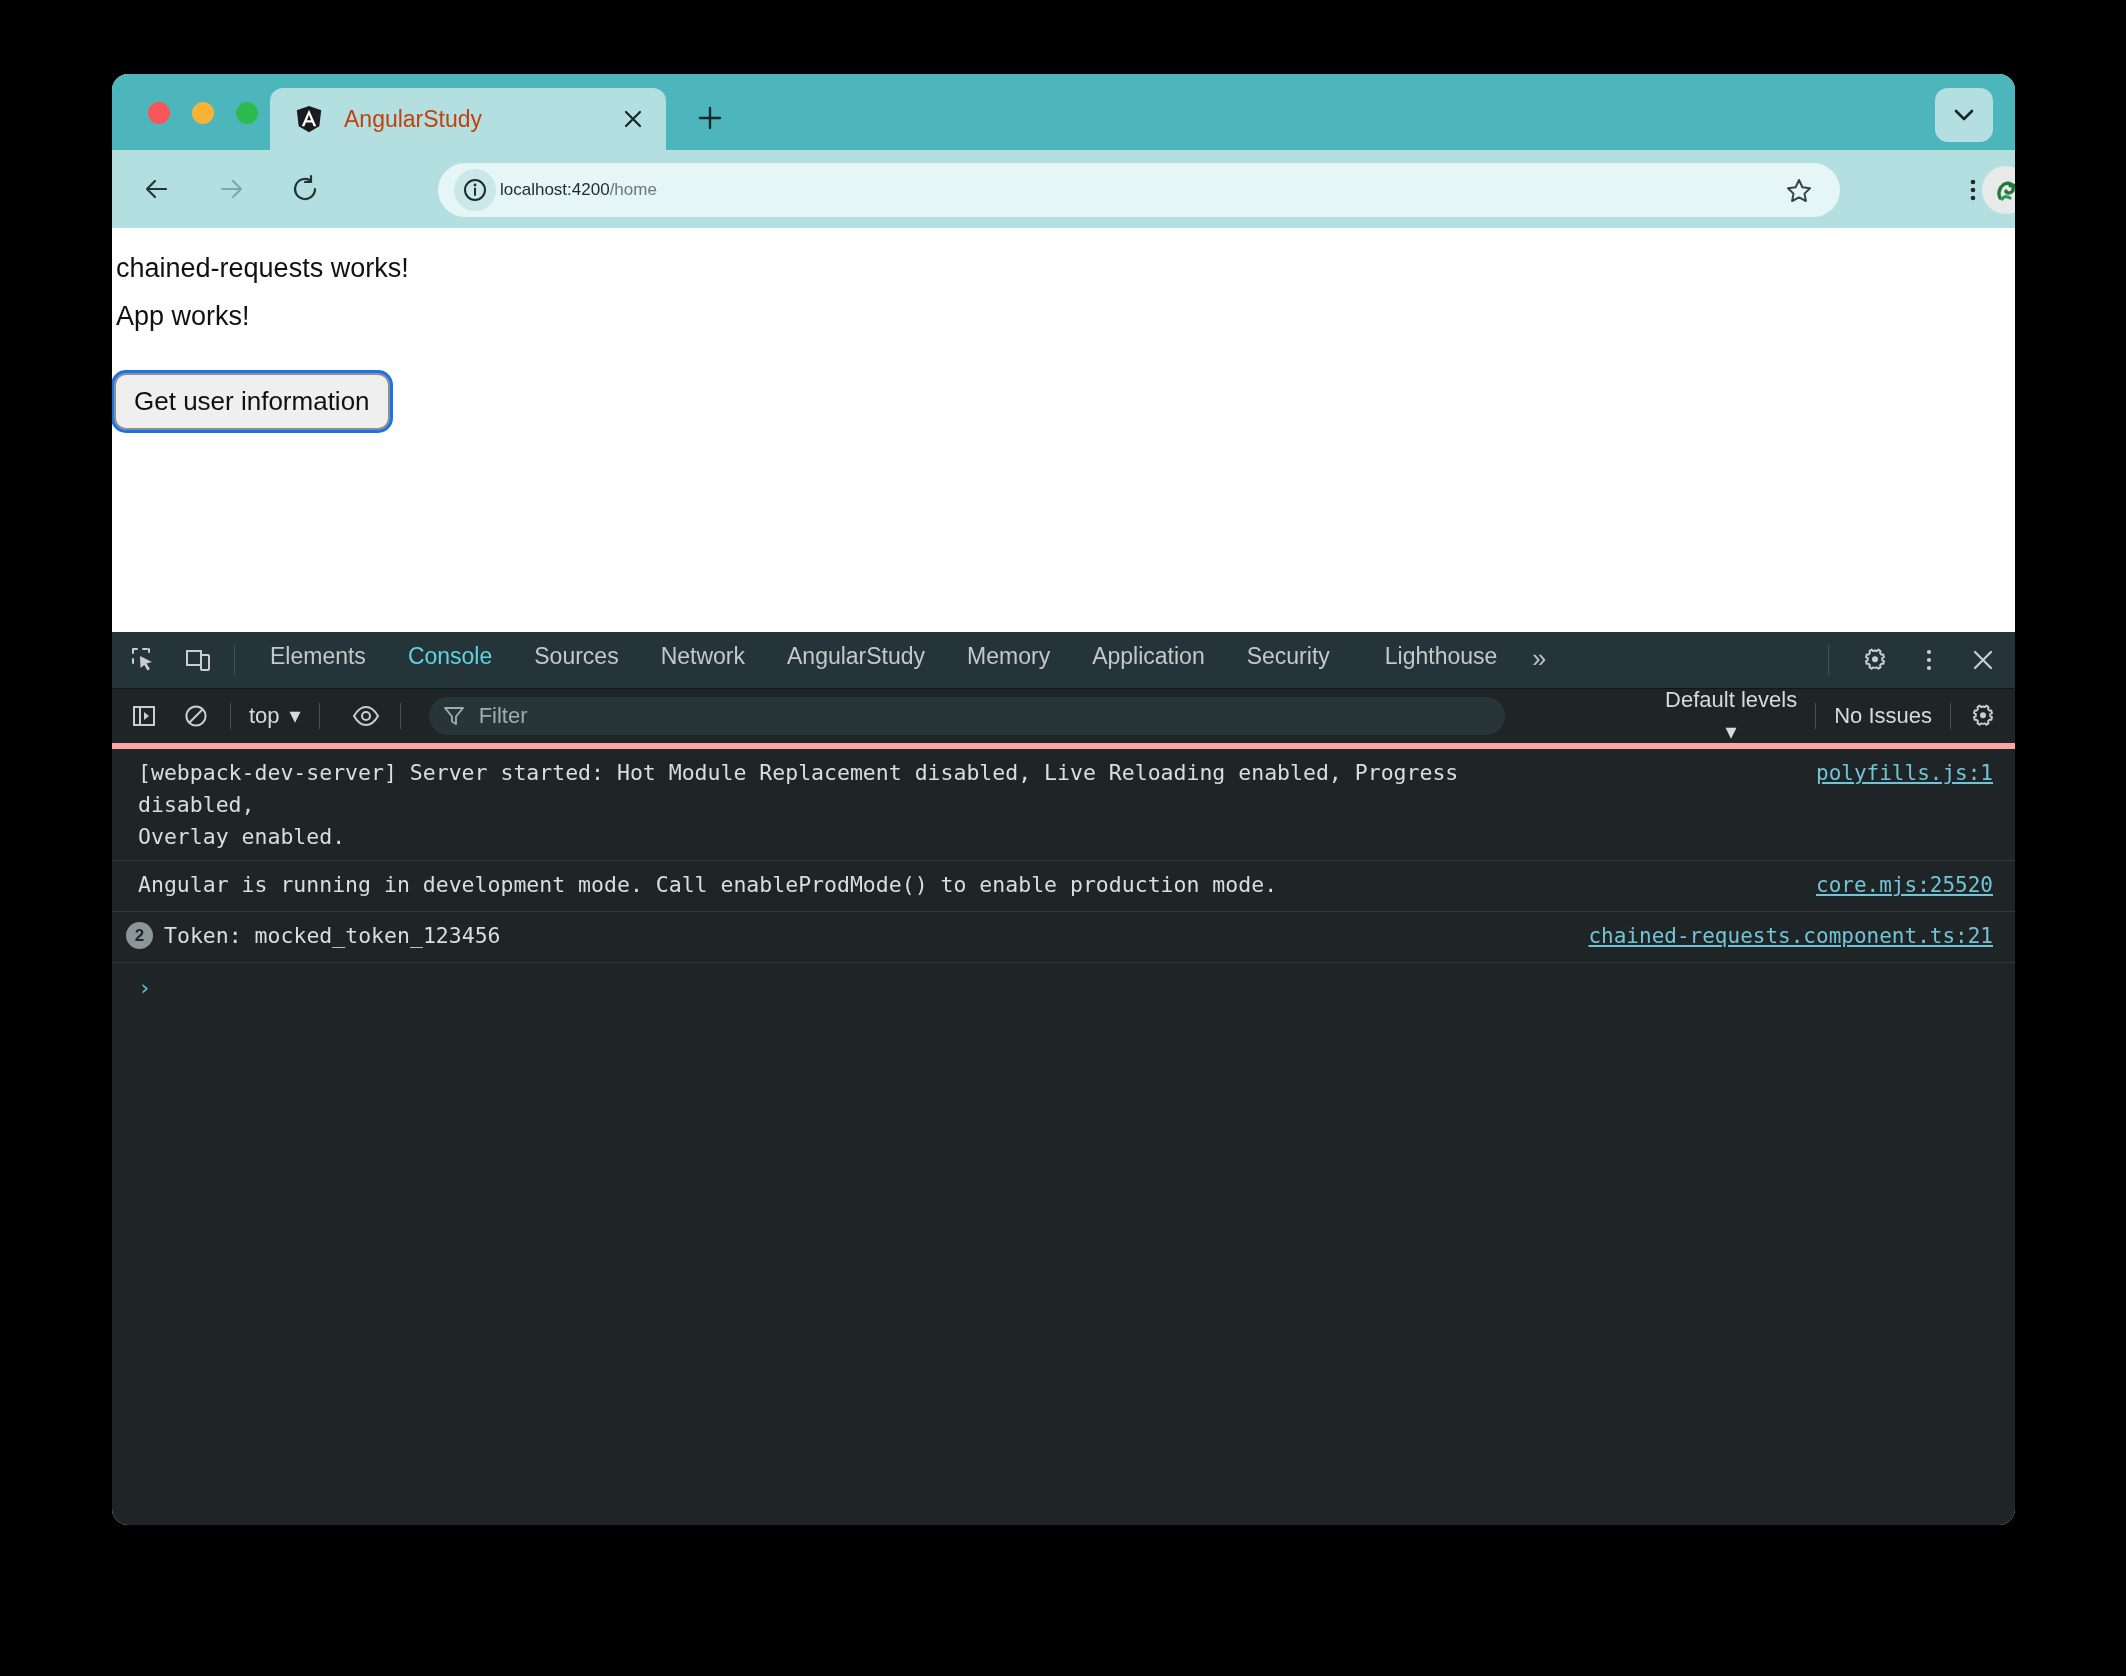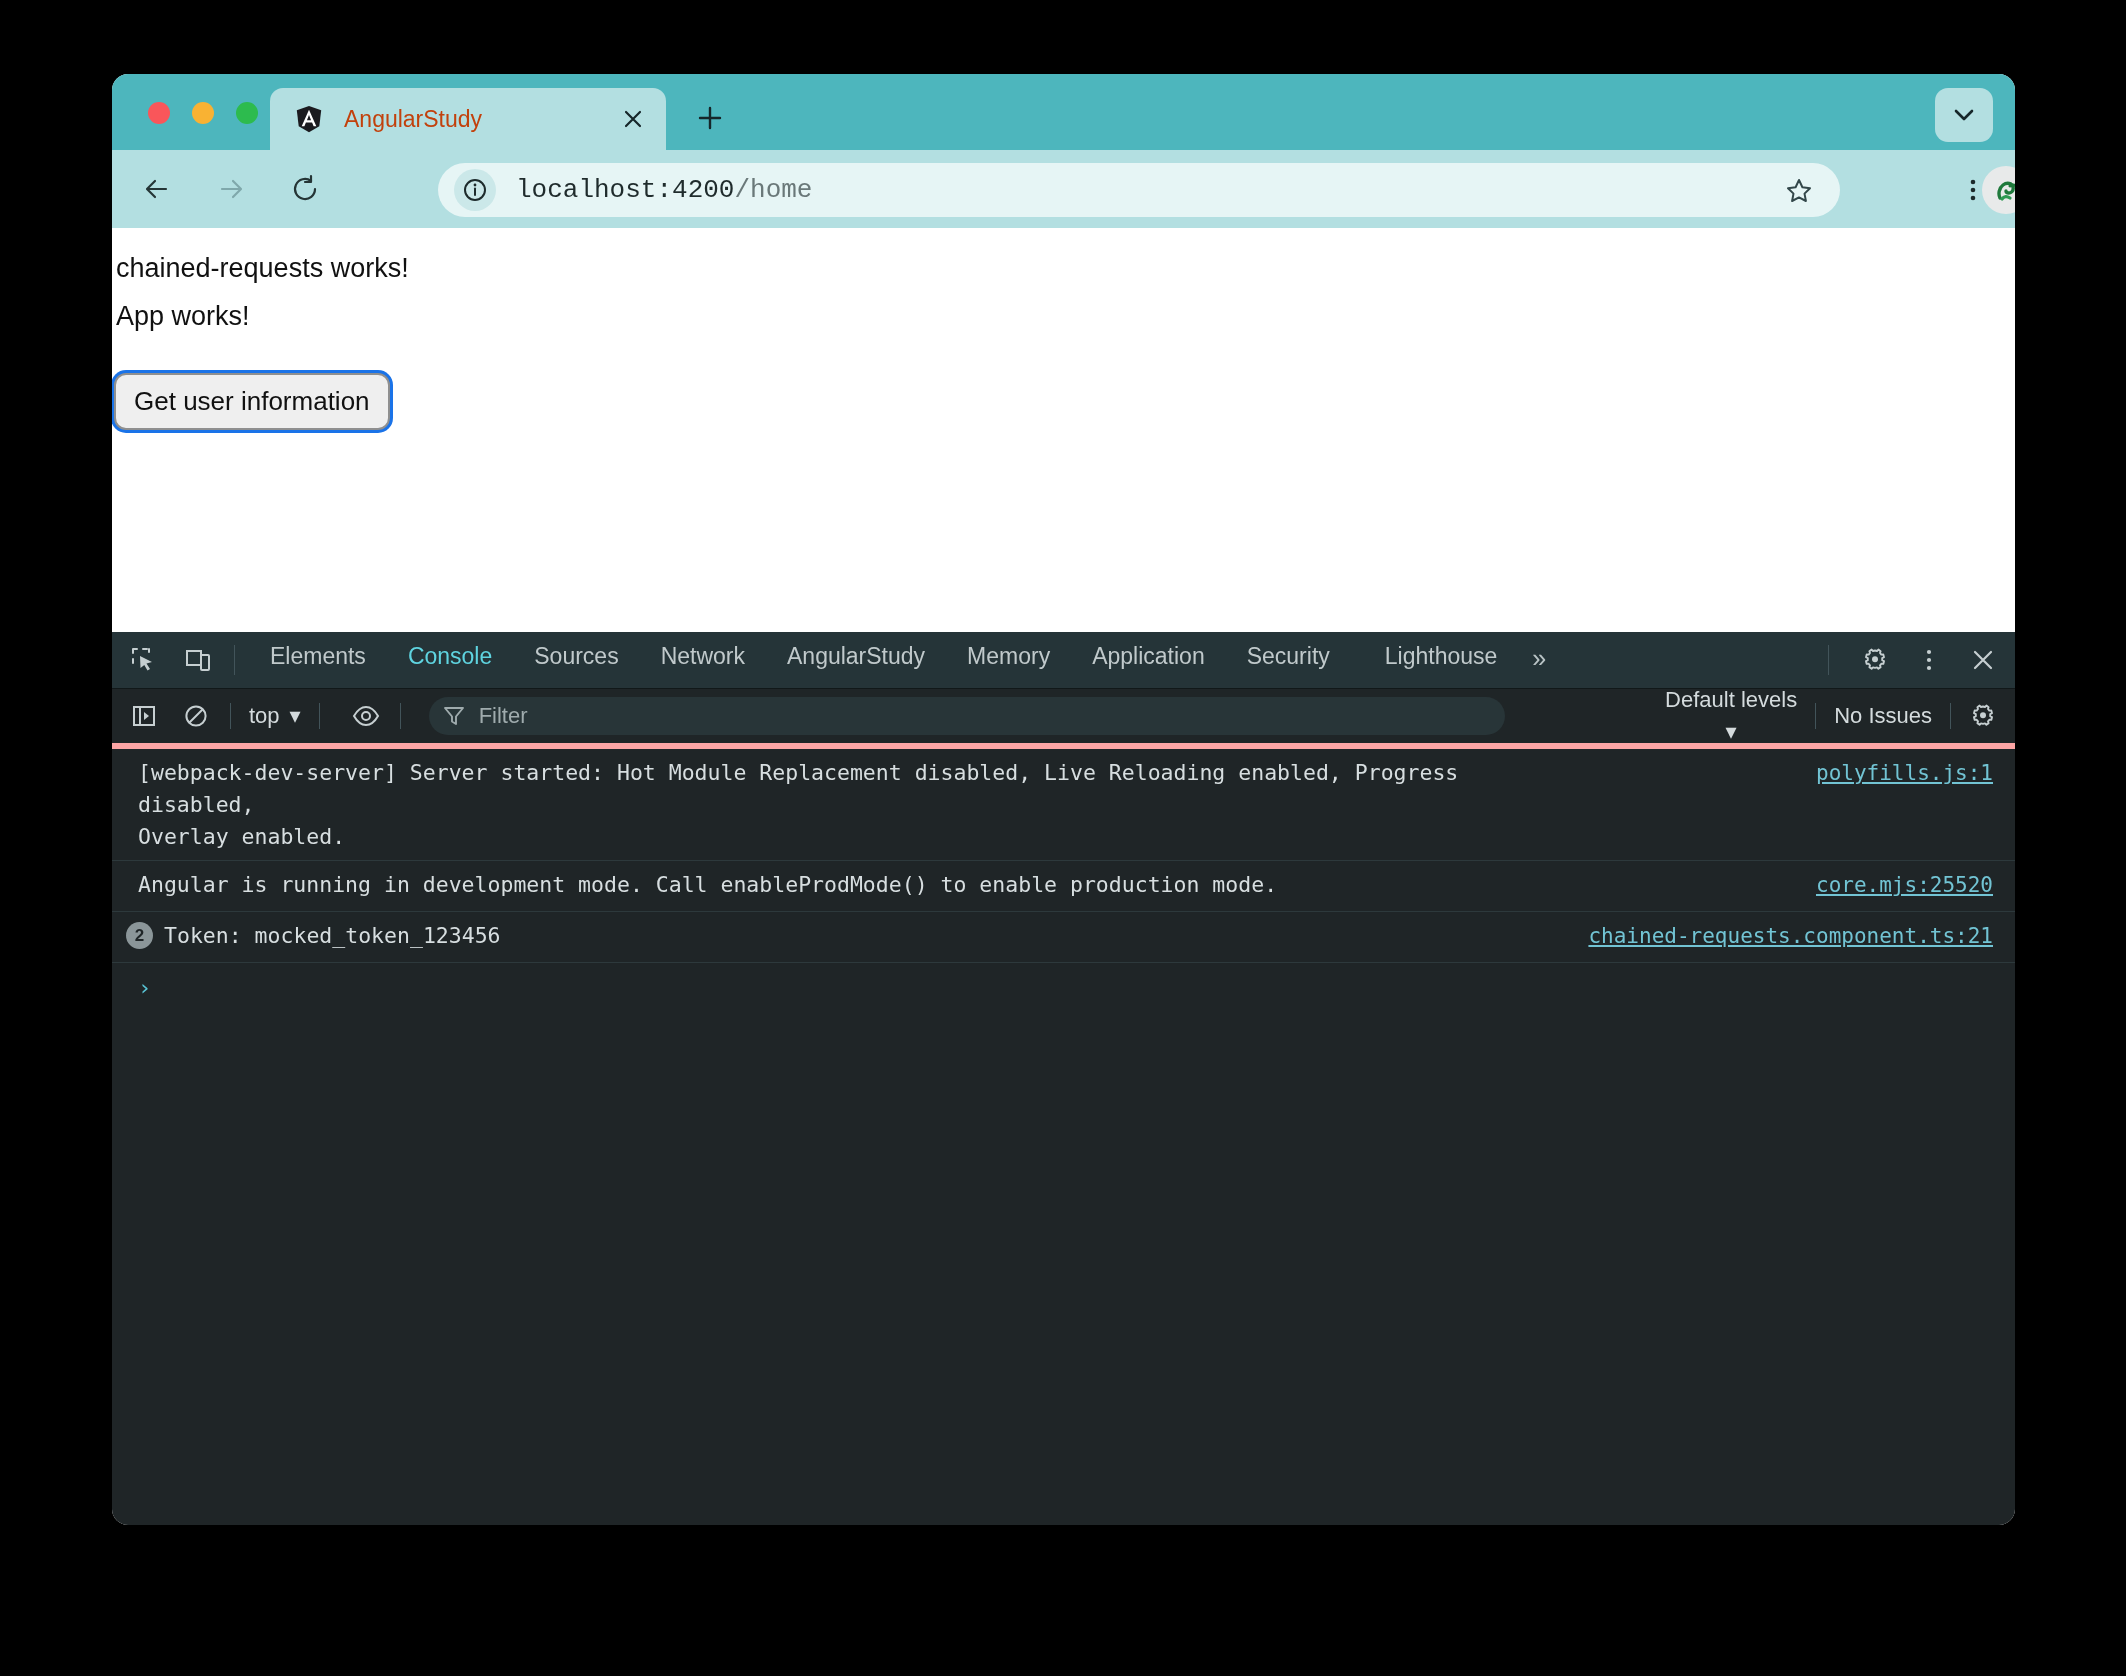--- a/index.html
+++ b/index.html
@@ -97,25 +97,24 @@
   }
   .omni-info {
     margin-left: 16px;
     width: 42px; height: 42px;
     border-radius: 50%;
     background: #cbe8e9;
     display: flex; align-items: center; justify-content: center;
     color: #1d2b2c;
   }
   .omni-url {
-    margin-left: 20px;
-    font-size: 26px;
+    margin-left: 4px;
+    font-size: 17px;
     color: #1f2b2c;
     white-space: nowrap;
-    font-family: Liberation Mono, monospace;
   }
   .omni-url .path { color: #6a7879; }
   .omni-star {
     position: absolute; right: 22px; top: 9px;
     width: 38px; height: 38px;
     display: flex; align-items: center; justify-content: center;
     color: #33474a;
   }
   .avatar {
     position: absolute; left: 1870px; top: 16px;

